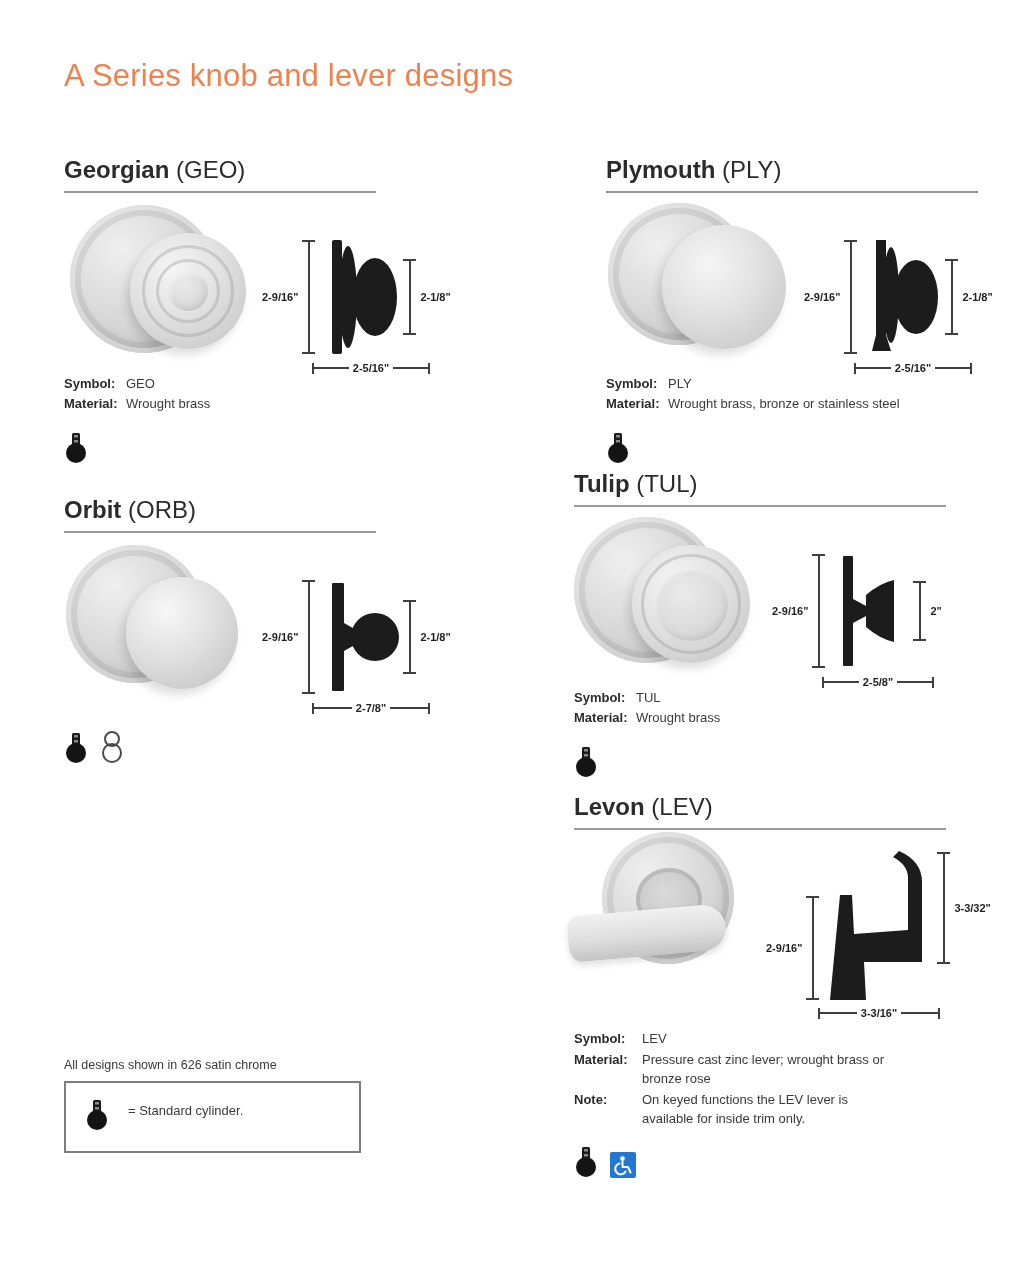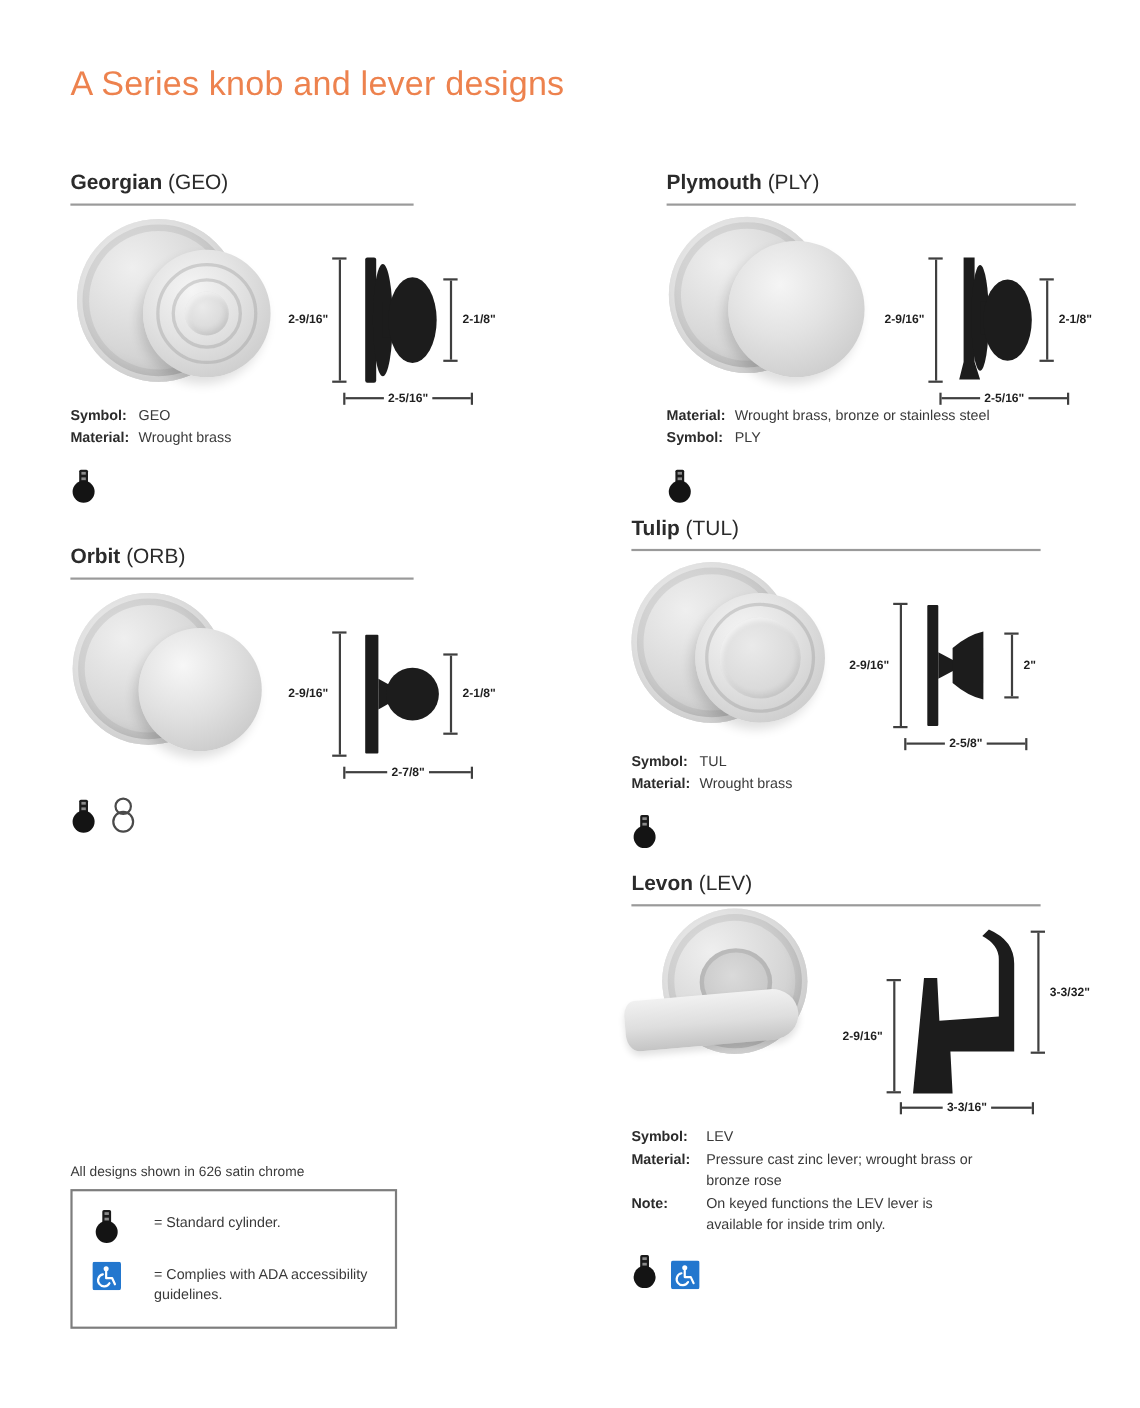--- a/index.html
+++ b/index.html
@@ -4,21 +4,21 @@
 <style>
   * { margin:0; padding:0; box-sizing:border-box; }
   html,body { background:#ffffff; }
   body { font-family:"Liberation Sans","DejaVu Sans",sans-serif; color:#3a3a3a; }
   .page { position:relative; width:1036px; height:1280px; background:#fff; overflow:hidden; }
 
   .page-title { position:absolute; left:64px; top:58px; font-size:31px; font-weight:400;
                 color:#ED824E; letter-spacing:0.2px; }
 
   .card { position:absolute; }
-  .card-title { font-size:19px; color:#2b2b2b; font-weight:400; }
+  .card-title { font-size:24px; color:#2b2b2b; font-weight:400; }
   .card-title .name { font-weight:700; }
   .rule { border-top:2px solid #9a9a9a; margin-top:7px; }
 
   .card-body { display:flex; align-items:flex-start; }
 
   
   .photo { position:relative; width:196px; height:180px; flex:none; }
   .rose, .knob, .hub { position:absolute; border-radius:50%; }
   .rose { background:radial-gradient(circle at 34% 30%, #efefef 0%, #dadada 45%, #c6c6c6 85%, #bdbdbd 100%);
           box-shadow:inset 0 0 0 5px rgba(255,255,255,.38), inset 0 0 0 11px rgba(150,150,150,.22),
@@ -76,21 +76,21 @@
   .spec-grid { display:grid; grid-template-columns:68px 258px; row-gap:2px;
                font-size:13px; line-height:19px; margin-top:10px; }
   .spec-grid .lbl { font-weight:700; color:#2b2b2b; }
 
   .icons-row { display:flex; gap:12px; align-items:flex-end; margin-top:14px; height:36px; }
 
   
   .legend-wrap { position:absolute; left:64px; top:1058px; width:297px; }
   .legend-intro { font-size:12.5px; color:#3a3a3a; margin-bottom:9px; }
   .legend-box { border:2px solid #7d7d7d; padding:16px 16px 4px 16px; background:#fff; }
-  .legend-item { display:flex; gap:28px; align-items:flex-start; margin-bottom:16px; }
+  .legend-item { display:flex; gap:16px; align-items:flex-start; margin-bottom:16px; }
   .legend-icon { width:30px; flex:none; display:flex; justify-content:center; }
   .legend-text { font-size:13px; line-height:18px; padding-top:3px; color:#3a3a3a; }
 
   .lev-diagram { margin-top:20px; }
   .lev-diagram .dim-row { align-items:flex-start; }
 </style>
 </head>
 <body>
 
 <div class="page">
@@ -196,22 +196,22 @@
         </div>
         <div class="hdim" style="margin-left:50px; width:118px">
           <div class="tick"></div>
             <div class="hline"></div>
           <span class="dim-label">2-5/16"</span>
           <div class="hline"></div>
             <div class="tick"></div>
         </div>
       </div>
     </div>
+    <div class="spec"><span class="lbl">Symbol:</span><span>PLY</span></div>
     <div class="spec"><span class="lbl">Material:</span><span>Wrought brass, bronze or stainless steel</span></div>
-    <div class="spec"><span class="lbl">Symbol:</span><span>PLY</span></div>
     <div class="icons-row">
       <svg width="24" height="32" viewBox="0 0 24 32">
         <rect x="8" y="1" width="8" height="14" rx="1.5" fill="#1a1a1a"></rect>
         <rect x="10" y="3" width="4" height="2.5" fill="#8a8a8a"></rect>
           <rect x="10" y="8" width="4" height="2.5" fill="#8a8a8a"></rect>
         <circle cx="12" cy="21" r="10" fill="#141414"></circle>
       </svg>
     </div>
   </section>
 
@@ -406,27 +406,16 @@
         <span class="legend-icon">
           <svg width="24" height="32" viewBox="0 0 24 32">
             <rect x="8" y="1" width="8" height="14" rx="1.5" fill="#1a1a1a"></rect>
             <rect x="10" y="3" width="4" height="2.5" fill="#8a8a8a"></rect>
               <rect x="10" y="8" width="4" height="2.5" fill="#8a8a8a"></rect>
             <circle cx="12" cy="21" r="10" fill="#141414"></circle>
           </svg>
         </span>
         <span class="legend-text">= Standard cylinder.</span>
       </div>
-      <div class="legend-item">
-        <span class="legend-icon">
-          <svg width="26" height="26" viewBox="0 0 26 26">
-            <rect width="26" height="26" rx="2" fill="#2377CE"></rect>
-            <circle cx="12.5" cy="6.5" r="2.3" fill="#fff"></circle>
-            <path d="M12.5 9 L12.5 15 L18 15 L20.5 20.5" stroke="#fff" stroke-width="2" fill="none" stroke-linecap="round" stroke-linejoin="round"></path>
-            <path d="M15.5 19.5 A5.5 5.5 0 1 1 9.5 11.5" stroke="#fff" stroke-width="2" fill="none" stroke-linecap="round"></path>
-          </svg>
-        </span>
-        <span class="legend-text">= Complies with ADA accessibility guidelines.</span>
-      </div>
     </div>
   </div>
 
 </div>
 
 </body></html>

